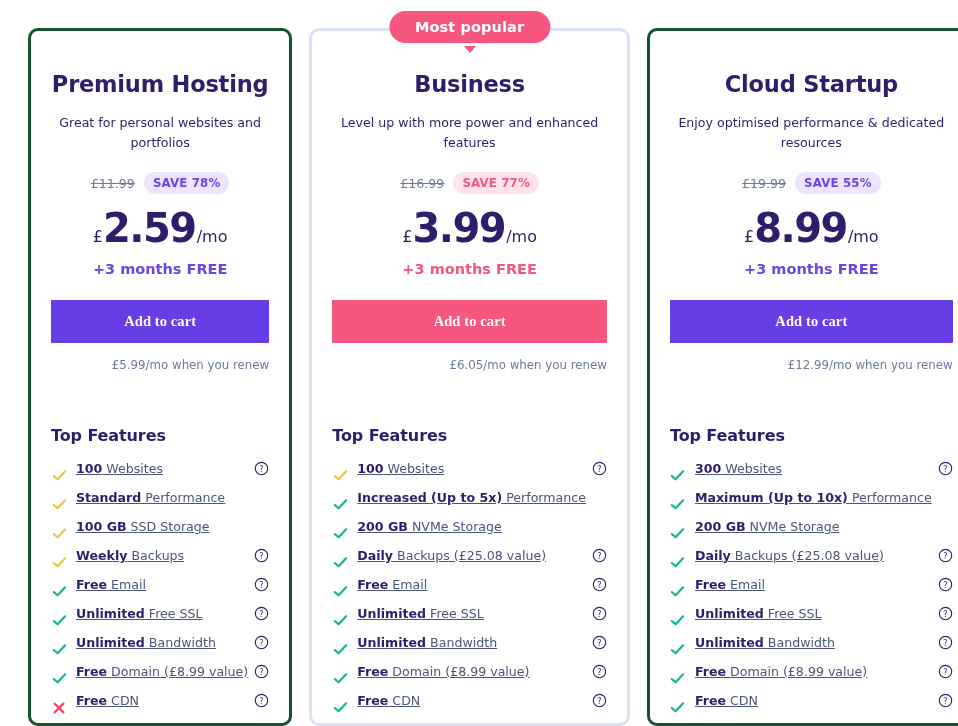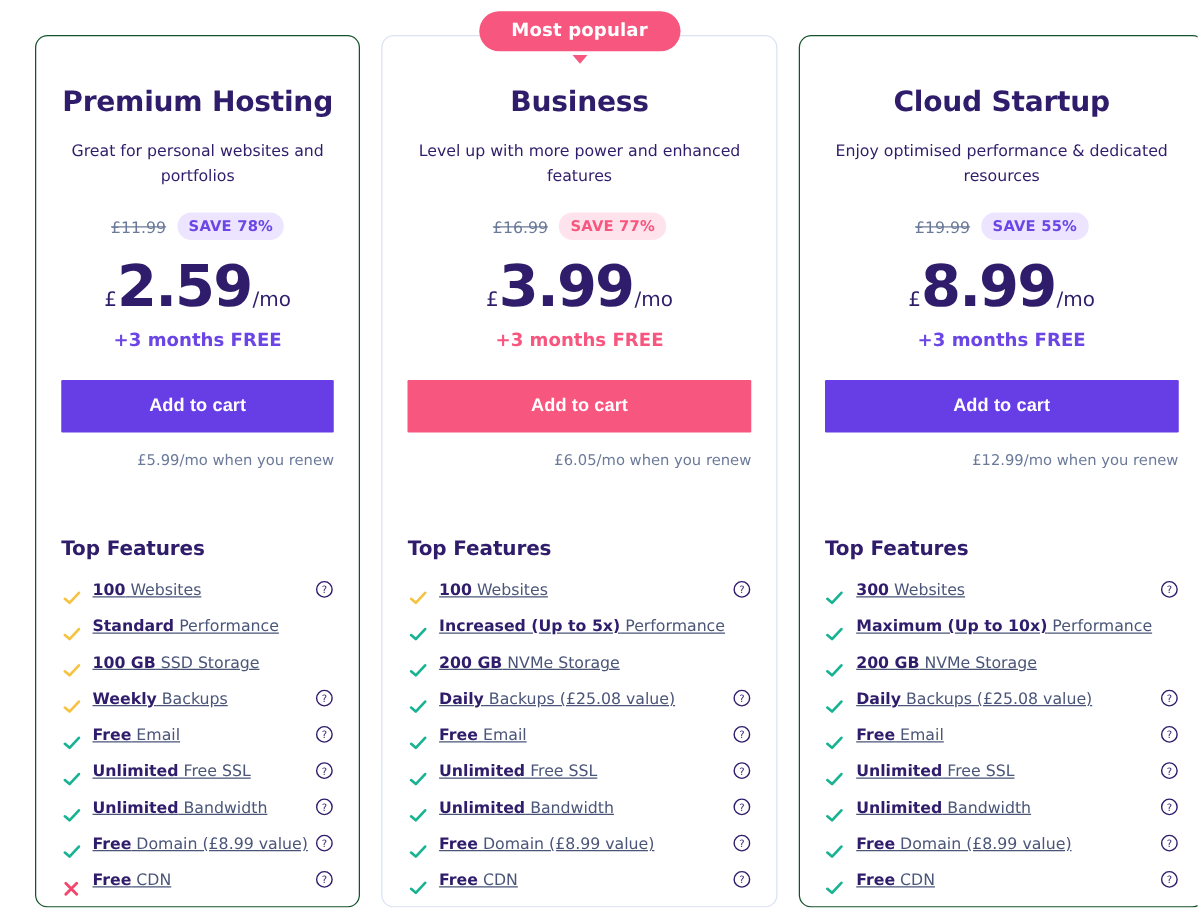--- a/index.html
+++ b/index.html
@@ -20,21 +20,21 @@
     align-items: flex-start;
     gap: 17px;
     padding: 28px 28px 0 28px;
   }
 
   .plan-card {
     position: relative;
     flex: 1 1 0;
     height: 698px;
     background: #ffffff;
-    border: 1px solid #14532d;
+    border: 3px solid #14532d;
     border-radius: 10px;
     padding: 22px 20px 0 20px;
     display: flex;
     flex-direction: column;
   }
 
   .plan-card.featured {
     border-color: #dbe2f4;
   }
 
@@ -112,21 +112,21 @@
 
   .main-price {
     display: flex;
     align-items: baseline;
     justify-content: center;
     margin-top: 14px;
     color: #2f1c6a;
   }
   .currency { font-size: 16px; font-weight: normal; }
   .amount {
-    font-size: 46px;
+    font-size: 40px;
     font-weight: bold;
     letter-spacing: -1.5px;
     line-height: 1;
   }
   .per { font-size: 16px; color: #2f1c6a; margin-left: 1px; }
 
   .free-months {
     margin-top: 13px;
     font-size: 14.5px;
     font-weight: bold;
@@ -138,21 +138,21 @@
   .cta-btn {
     display: block;
     width: 100%;
     margin-top: 23px;
     padding: 13px 16px;
     border: none;
     border-radius: 1px;
     color: #ffffff;
     font-size: 14.5px;
     font-weight: bold;
-    font-family: Liberation Sans, sans-serif;
+    font-family: Liberation Serif, serif;
     cursor: pointer;
     letter-spacing: 0.1px;
   }
   .btn-purple { background: #673de6; }
   .btn-pink   { background: #f7567f; }
 
   .renew-note {
     text-align: right;
     font-size: 11.8px;
     color: #6b7a99;

